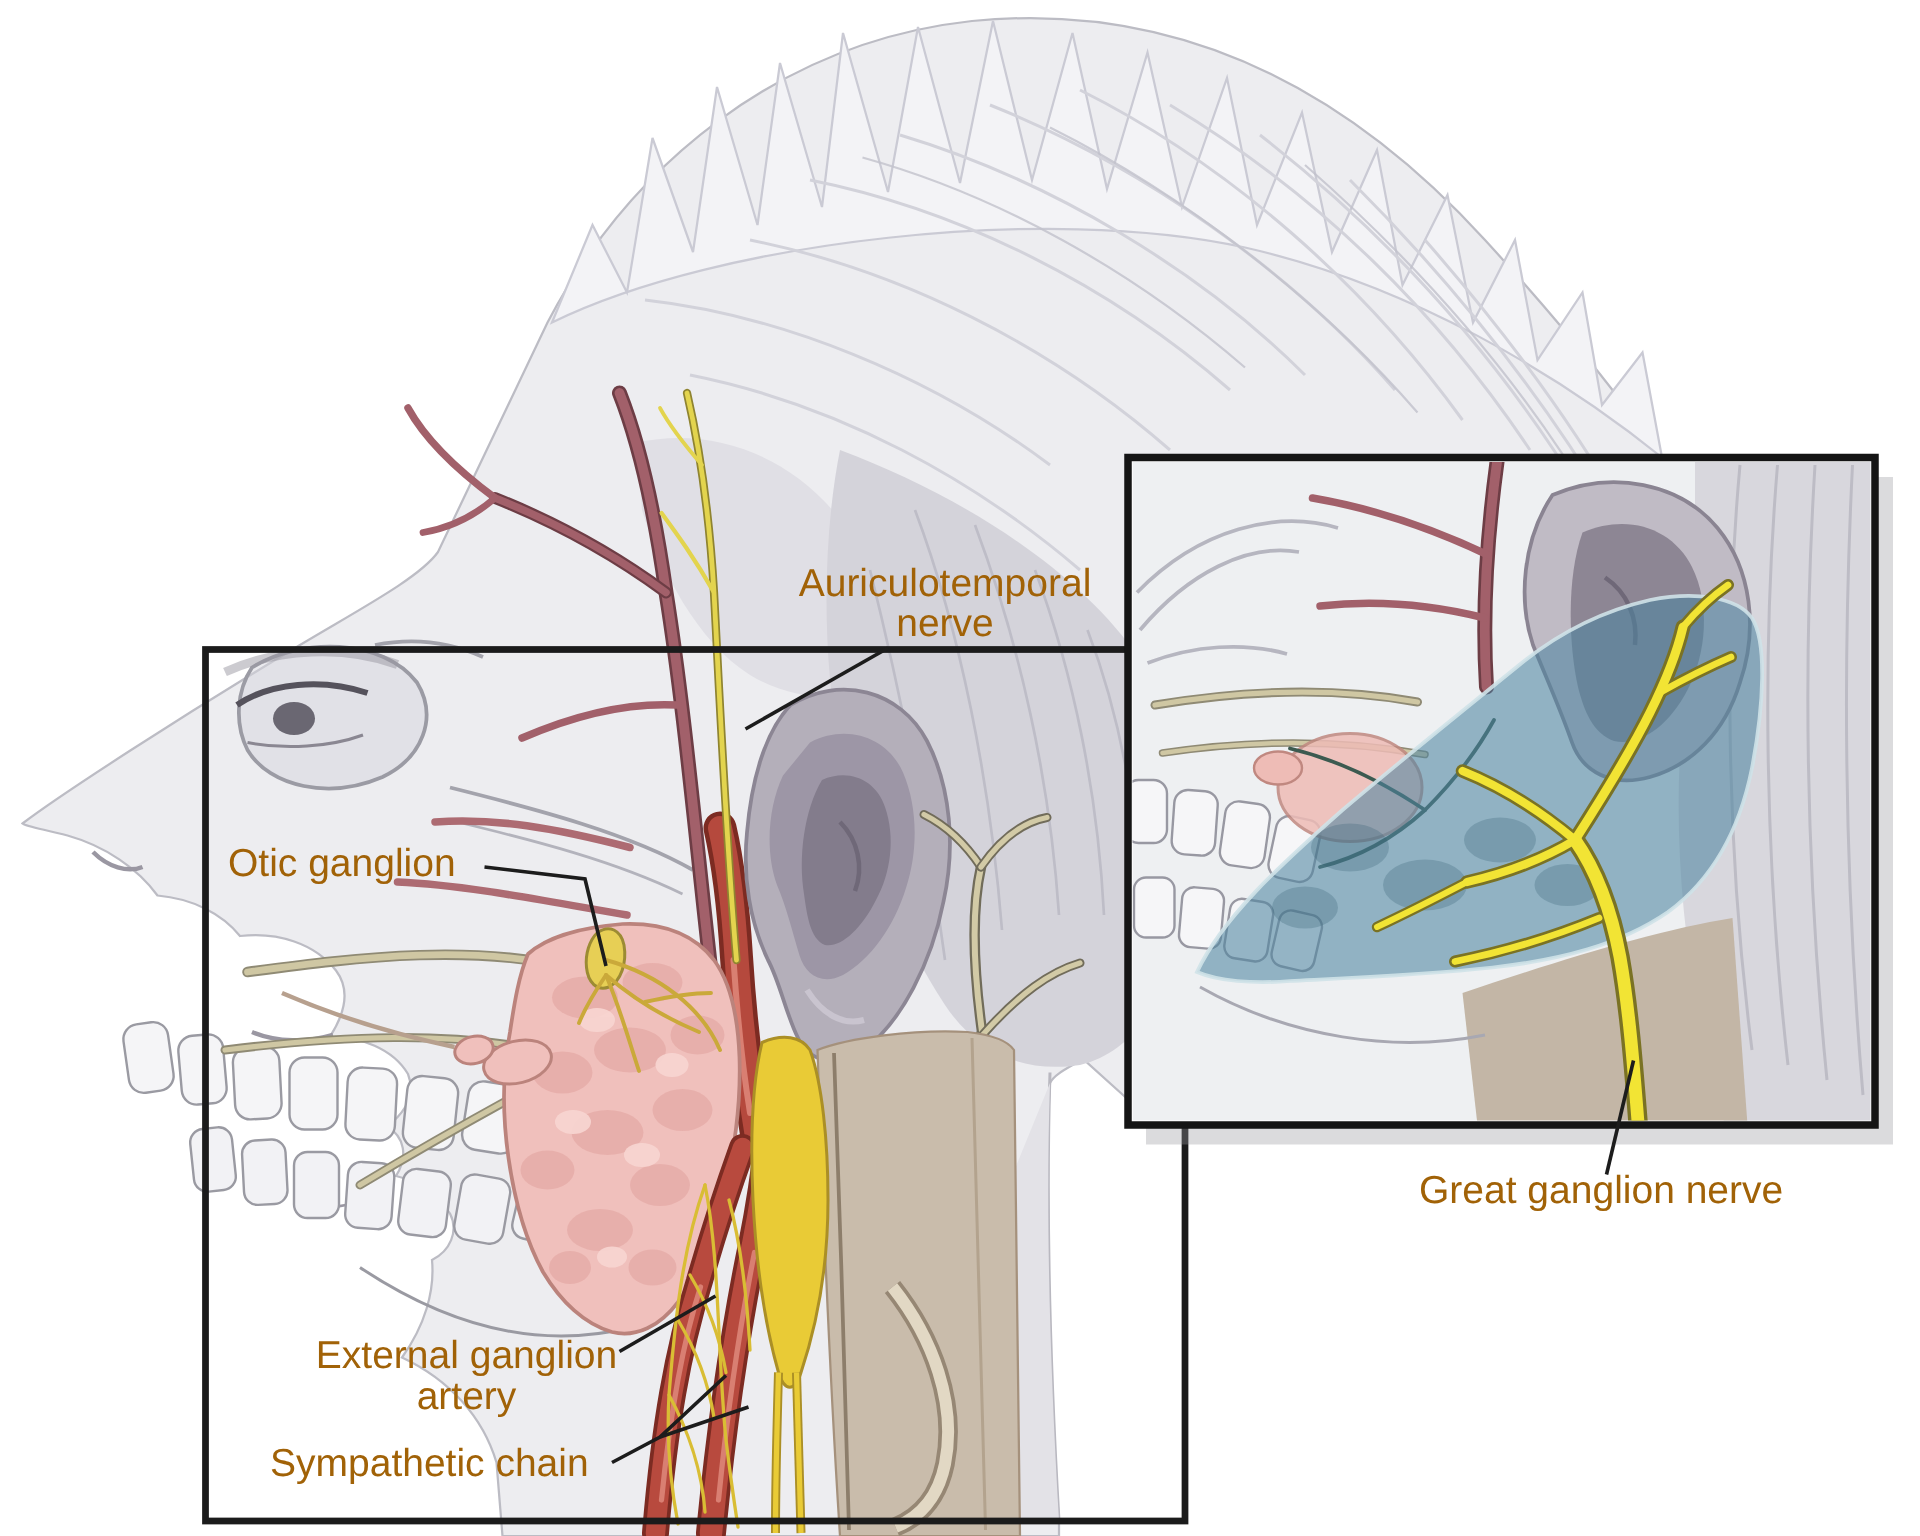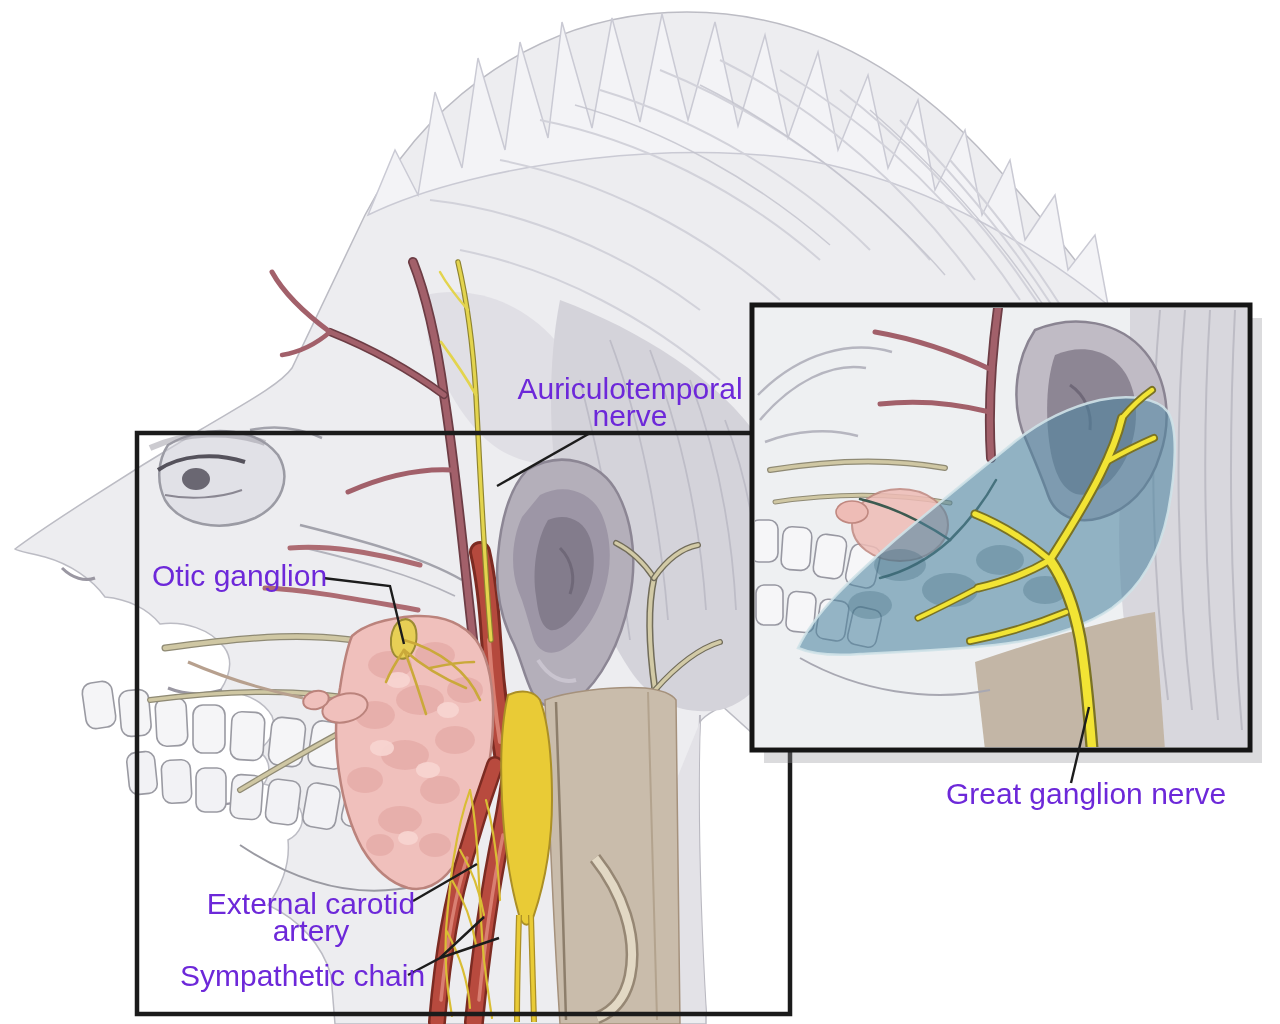--- a/index.html
+++ b/index.html
@@ -1,19 +1,19 @@
 <!DOCTYPE html>
 <html><head>
 <meta charset="utf-8">
 <style>
   html,body{margin:0;padding:0;background:#ffffff;}
   #stage{position:relative;width:1280px;height:1024px;background:#ffffff;overflow:hidden;
          font-family:"Liberation Sans",sans-serif;}
   #art{position:absolute;left:0;top:0;}
-  .lbl{position:absolute;color:#6d28d9;font-size:30px;line-height:27px;white-space:pre-line;
+  .lbl{position:absolute;color:#a16207;font-size:26px;line-height:27px;white-space:pre-line;
        font-family:"Liberation Sans",sans-serif;}
   .lbl.center{text-align:center;}
 </style>
 </head>
 <body>
 
 <div id="stage">
 
 <svg id="art" width="1280" height="1024" viewBox="0 0 1280 1024">
   <defs>
@@ -364,20 +364,20 @@
     <path d="M440,958 L499,938"></path>
     <path d="M1071,783 L1089,707"></path>
   </g>
 </svg>
 
 <div class="lbl center" style="left:505px;top:375px;width:250px;">Auriculotemporal
 nerve</div>
 
 <div class="lbl" style="left:152px;top:562px;">Otic ganglion</div>
 
-<div class="lbl center" style="left:196px;top:890px;width:230px;">External carotid
+<div class="lbl center" style="left:196px;top:890px;width:230px;">External ganglion
 artery</div>
 
 <div class="lbl" style="left:180px;top:962px;">Sympathetic chain</div>
 
 <div class="lbl" style="left:946px;top:780px;">Great ganglion nerve</div>
 
 </div>
 
 </body></html>

